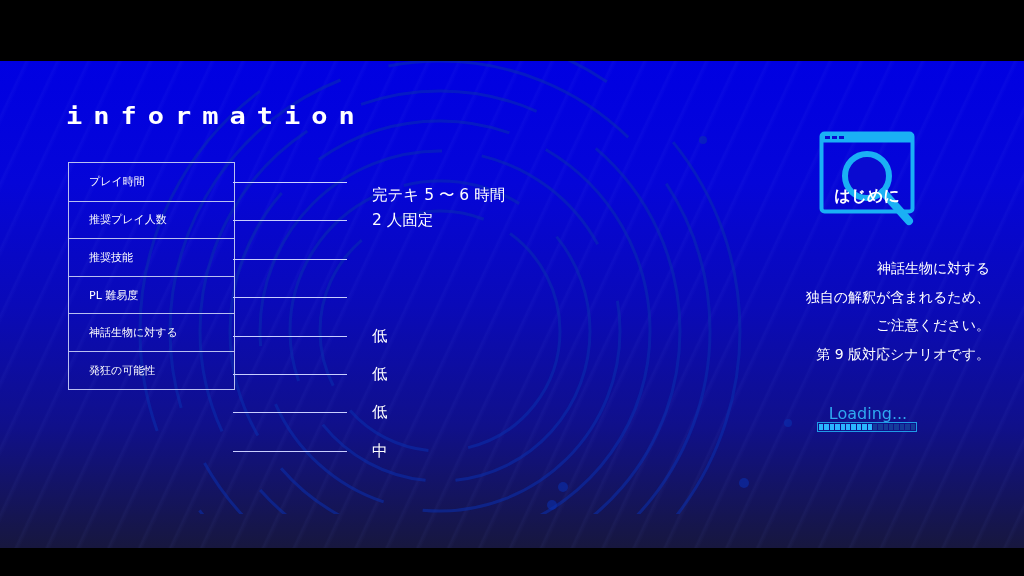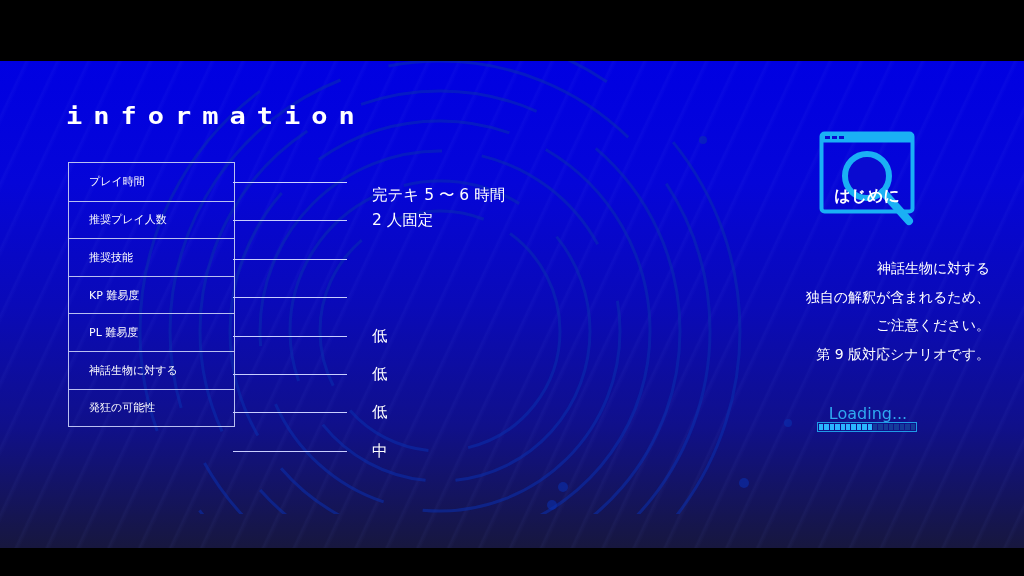--- a/index.html
+++ b/index.html
@@ -51,21 +51,20 @@
       <circle cx="788" cy="362" r="4"></circle>
     </g>
   </svg>
 
   <div class="title">information</div>
 
   <div class="table">
     <div class="row">プレイ時間</div>
     <div class="row">推奨プレイ人数</div>
     <div class="row">推奨技能</div>
-    <div class="row">KP 難易度</div>
     <div class="row">PL 難易度</div>
     <div class="row">神話生物に対する</div>
     <div class="row">発狂の可能性</div>
   </div>
 
   <div class="conn" style="top:121px"></div>
   <div class="conn" style="top:159px"></div>
   <div class="conn" style="top:198px"></div>
   <div class="conn" style="top:236px"></div>
   <div class="conn" style="top:275px"></div>

